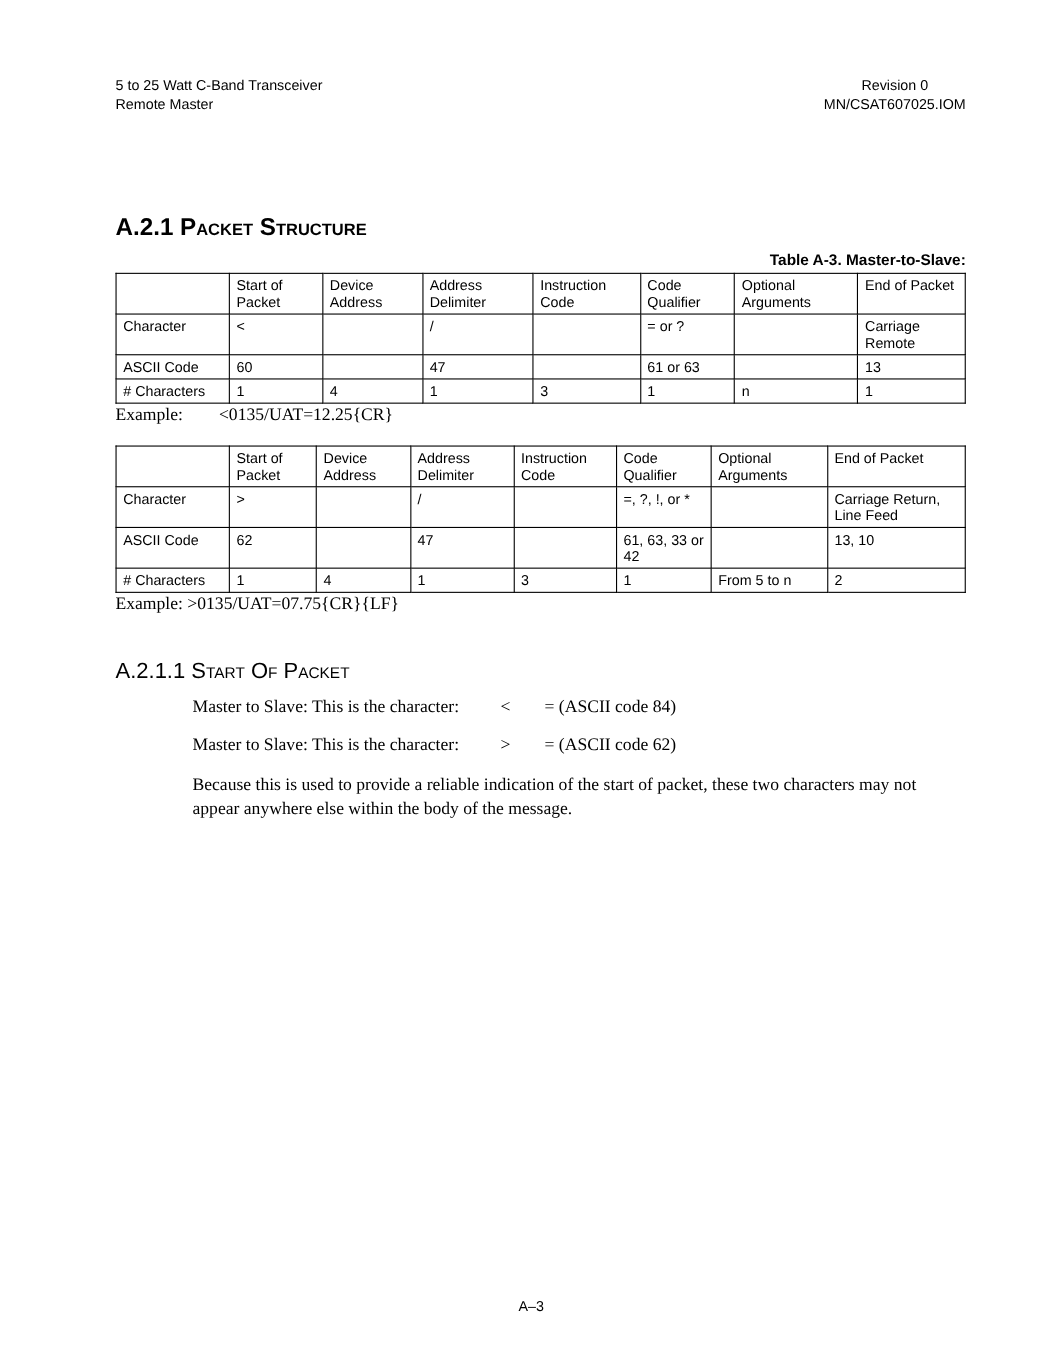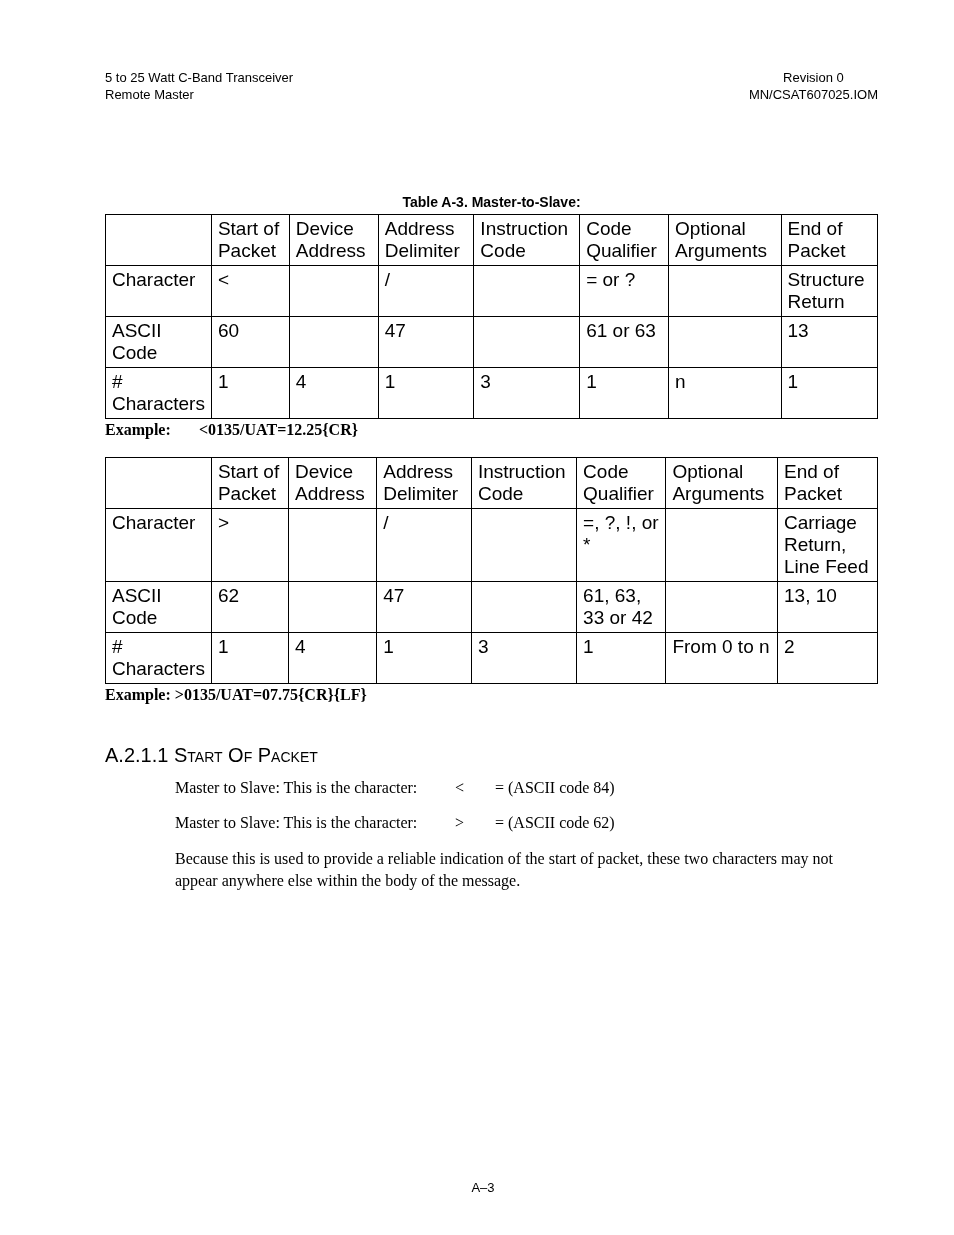--- a/index.html
+++ b/index.html
@@ -30,48 +30,47 @@
     font-variant: small-caps;
     margin: 0 0 8px 0;
   }
   h3.section {
     font-size: 20px;
     font-weight: normal;
     font-variant: small-caps;
     margin: 40px 0 10px 0;
   }
   .caption {
-    text-align: center;
+    text-align: right;
     font-weight: bold;
     font-size: 14px;
     margin: 6px 0 4px 0;
   }
   table.tbl {
     width: 100%;
     border-collapse: collapse;
-    font-size: 19px;
+    font-size: 13px;
   }
   table.tbl th, table.tbl td {
     border: 1px solid #000;
     padding: 3px 6px;
     text-align: left;
     vertical-align: top;
     background: #fff;
   }
   table.tbl th {
     font-weight: normal;
   }
   table.tbl .row-label {
     width: 90px;
   }
   .example {
     font-family: "Times New Roman", Times, serif;
     font-size: 16px;
     margin: 2px 0 18px 0;
-    font-weight: bold;
   }
   .body-text {
     font-family: "Times New Roman", Times, serif;
     font-size: 16px;
     line-height: 1.35;
     margin-left: 70px;
     margin-bottom: 14px;
   }
   .body-text .char-line {
     display: flex;
@@ -96,20 +95,21 @@
     <div class="left">
       <div>5 to 25 Watt C-Band Transceiver</div>
       <div>Remote Master</div>
     </div>
     <div class="right">
       <div>Revision 0</div>
       <div>MN/CSAT607025.IOM</div>
     </div>
   </div>
 
+  <h2 class="section">A.2.1 Packet Structure</h2>
 
   <div class="caption">Table A-3.   Master-to-Slave:</div>
 
   <table class="tbl">
     <tbody>
         <tr>
       <th class="row-label"></th>
       <th>Start of Packet</th>
       <th>Device Address</th>
       <th>Address Delimiter</th>
@@ -119,21 +119,21 @@
       <th>End of Packet</th>
     </tr>
     <tr>
       <td class="row-label">Character</td>
       <td>&lt;</td>
       <td></td>
       <td>/</td>
       <td></td>
       <td>= or ?</td>
       <td></td>
-      <td>Structure Return</td>
+      <td>Carriage Remote</td>
     </tr>
     <tr>
       <td class="row-label">ASCII Code</td>
       <td>60</td>
       <td></td>
       <td>47</td>
       <td></td>
       <td>61 or 63</td>
       <td></td>
       <td>13</td>
@@ -189,21 +189,21 @@
       <td></td>
       <td>13, 10</td>
     </tr>
     <tr>
       <td class="row-label"># Characters</td>
       <td>1</td>
       <td>4</td>
       <td>1</td>
       <td>3</td>
       <td>1</td>
-      <td>From 0 to n</td>
+      <td>From 5 to n</td>
       <td>2</td>
     </tr>
   </tbody>
     </table>
 
   <div class="example">Example: &gt;0135/UAT=07.75{CR}{LF}</div>
 
   <h3 class="section">A.2.1.1 Start Of Packet</h3>
 
   <div class="body-text">

